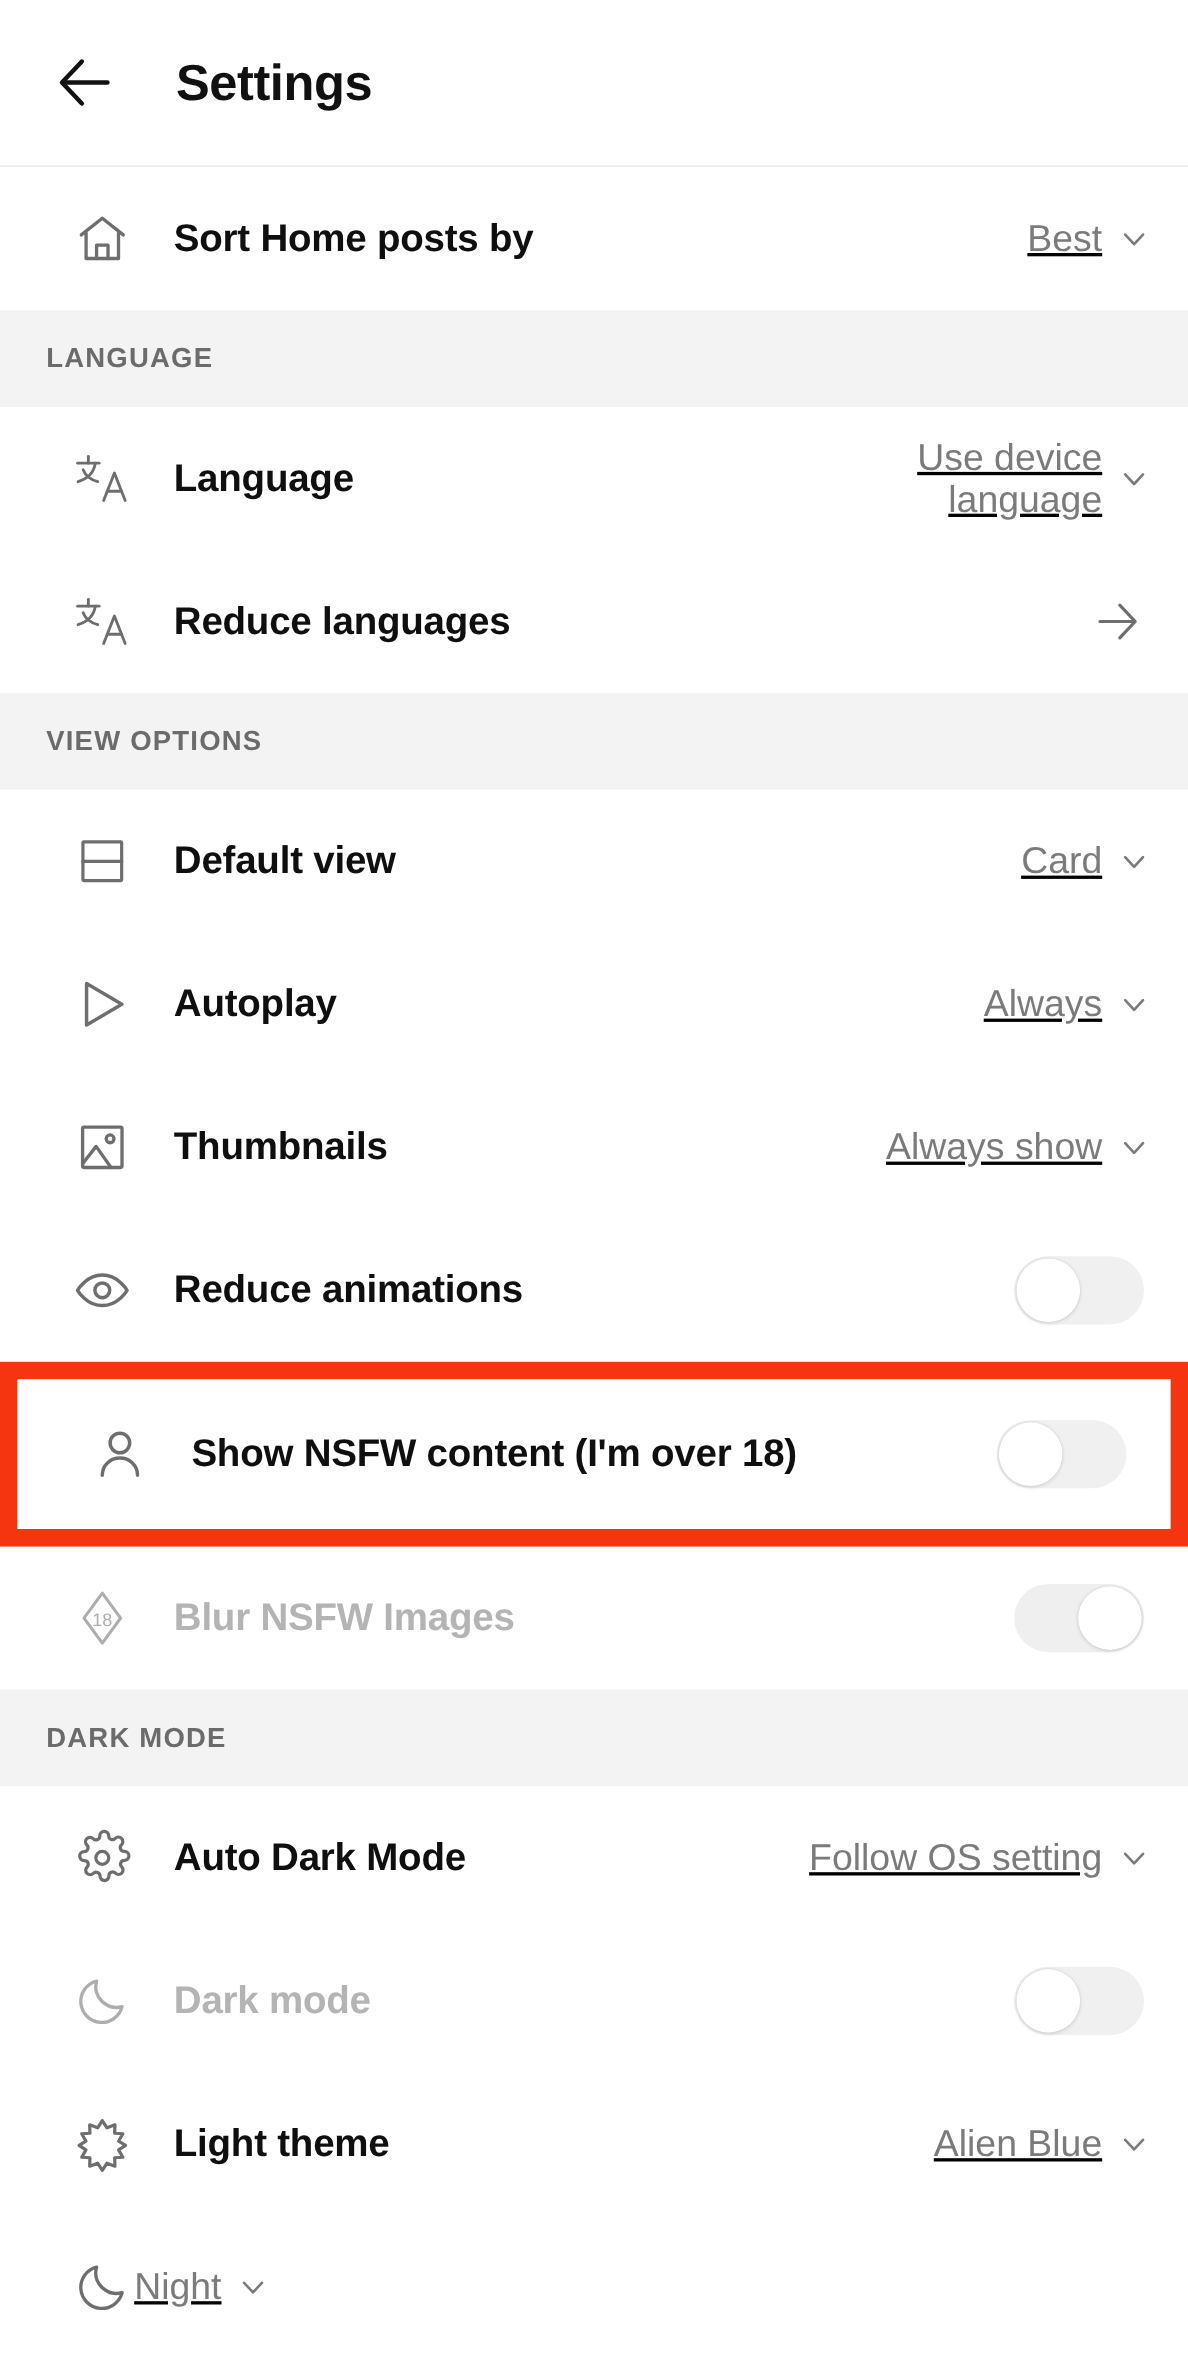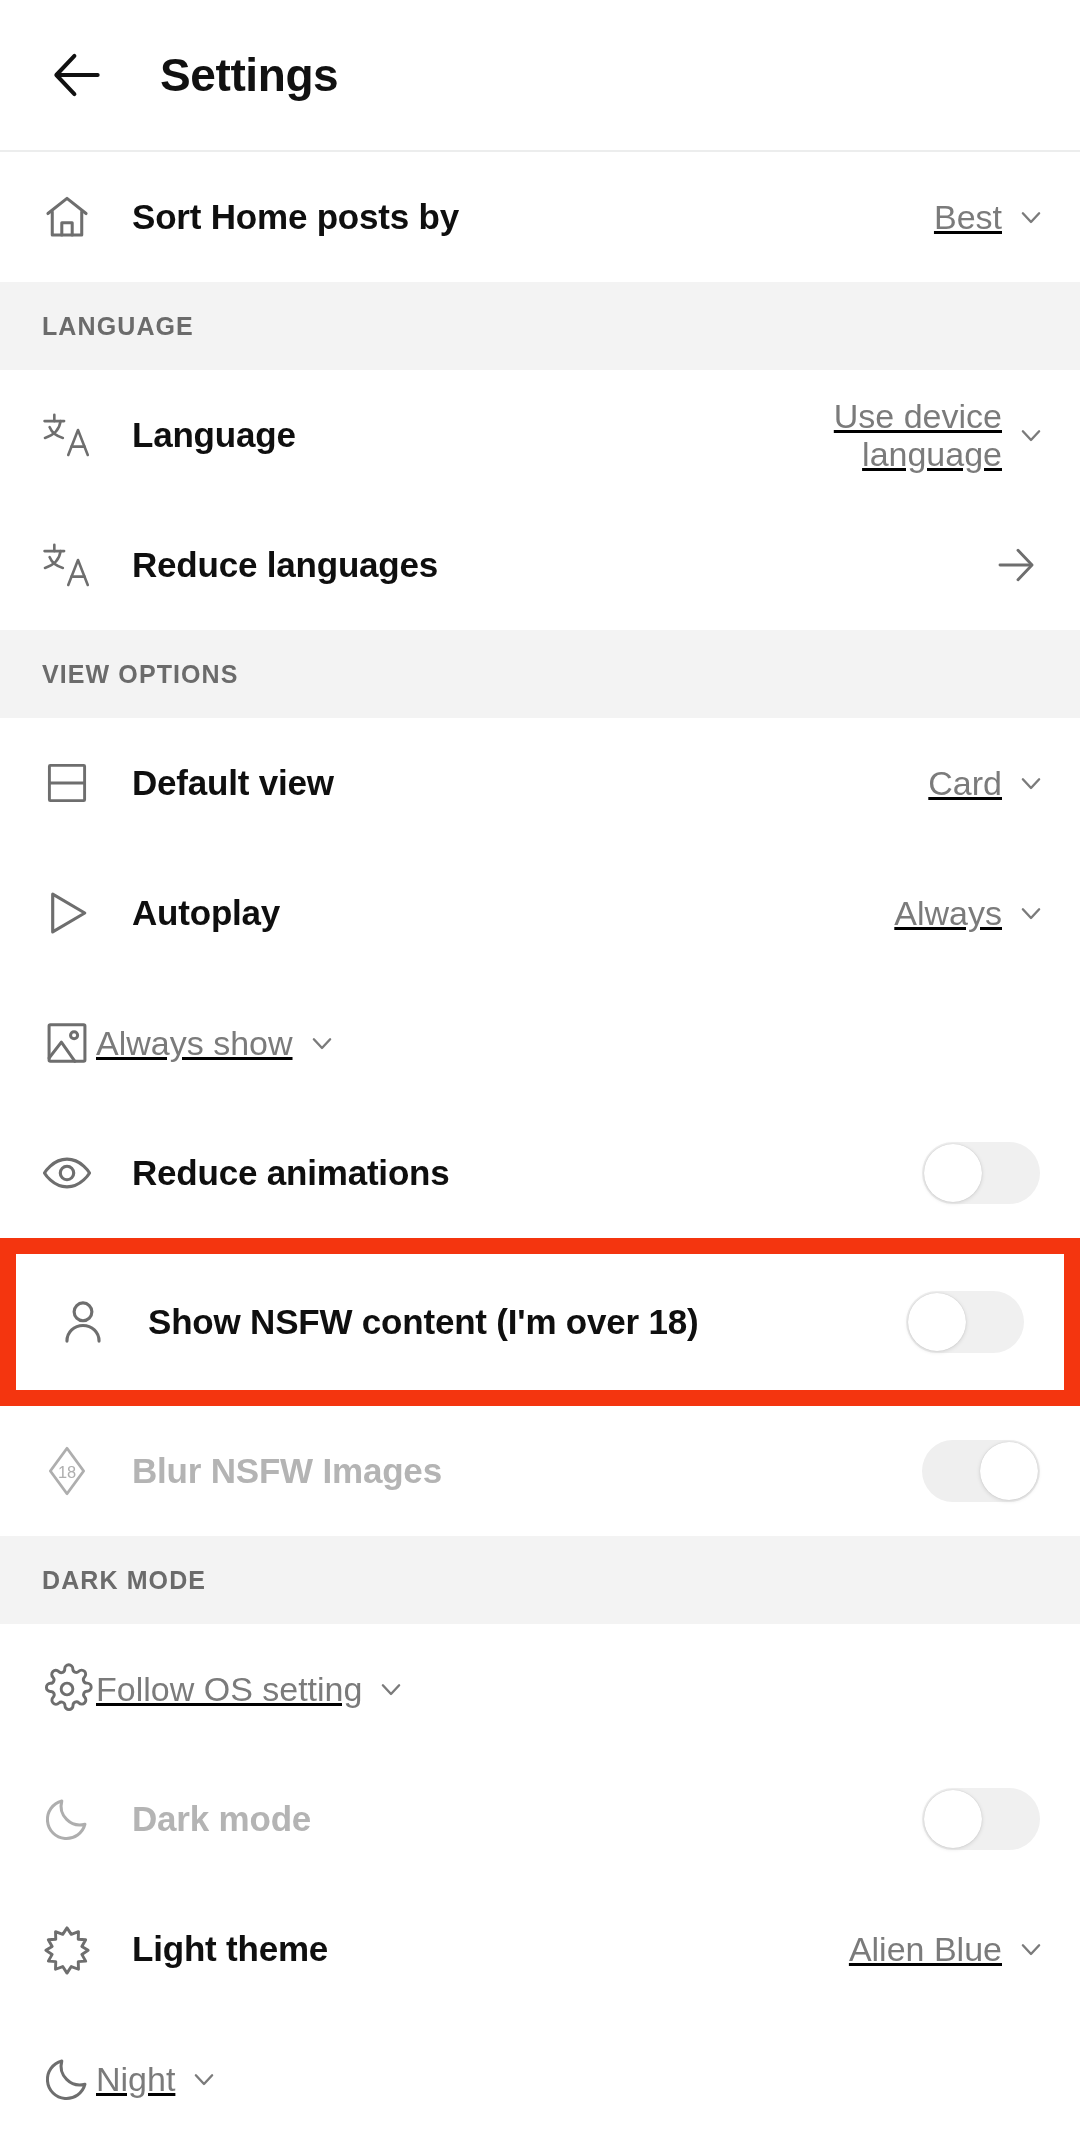--- a/index.html
+++ b/index.html
@@ -58,21 +58,21 @@
     font-weight: bold;
     letter-spacing: 1.1px;
     color: #6b6b6b;
   }
 
   
   .row {
     height: 130px;
     display: flex;
     align-items: center;
-    padding: 0 34px 0 38px;
+    padding: 0 34px 0 64px;
     box-sizing: border-box;
     background: #ffffff;
   }
   .row-icon {
     width: 58px;
     height: 58px;
     flex: 0 0 58px;
     display: flex;
     align-items: center;
     justify-content: center;
@@ -280,20 +280,21 @@
 </div>
 
 <div class="row">
   <span class="row-icon">
     <svg width="50" height="50" viewBox="0 0 24 24" fill="none" stroke="currentColor" stroke-width="1.45" stroke-linecap="round" stroke-linejoin="round">
       <rect x="3.4" y="3.2" width="17.2" height="17.6" rx="0.6"></rect>
       <circle cx="15.4" cy="8.3" r="1.7"></circle>
       <polyline points="3.4,19.2 9.3,11.6 15.8,20.8"></polyline>
     </svg>
   </span>
+  <span class="row-label">Thumbnails</span>
   <span class="value-wrap">
     <span class="row-value">Always show</span>
     <span class="chev">
       <svg width="30" height="30" viewBox="0 0 24 24" fill="none" stroke="currentColor" stroke-width="1.9" stroke-linecap="round" stroke-linejoin="round">
         <polyline points="5.5,9 12,16 18.5,9"></polyline>
       </svg>
     </span>
   </span>
 </div>
 
@@ -342,20 +343,21 @@
   <span class="label">DARK MODE</span>
 </div>
 
 <div class="row">
   <span class="row-icon">
     <svg width="54" height="54" viewBox="0 0 24 24" fill="none" stroke="currentColor" stroke-width="1.3" stroke-linecap="round" stroke-linejoin="round">
       <path d="M19.5 13.9a1.5 1.5 0 0 0 .3 1.65l.05.06a1.8 1.8 0 1 1-2.56 2.56l-.05-.06a1.5 1.5 0 0 0-1.66-.3 1.5 1.5 0 0 0-.9 1.37v.17a1.8 1.8 0 1 1-3.6 0v-.09a1.5 1.5 0 0 0-.98-1.37 1.5 1.5 0 0 0-1.65.3l-.06.06a1.8 1.8 0 1 1-2.56-2.56l.06-.06a1.5 1.5 0 0 0 .3-1.65 1.5 1.5 0 0 0-1.37-.9h-.17a1.8 1.8 0 1 1 0-3.6h.09a1.5 1.5 0 0 0 1.37-.98 1.5 1.5 0 0 0-.3-1.65l-.06-.06a1.8 1.8 0 1 1 2.56-2.56l.06.06a1.5 1.5 0 0 0 1.65.3h.07a1.5 1.5 0 0 0 .9-1.37v-.17a1.8 1.8 0 1 1 3.6 0v.09a1.5 1.5 0 0 0 .9 1.37 1.5 1.5 0 0 0 1.66-.3l.05-.06a1.8 1.8 0 1 1 2.56 2.56l-.06.06a1.5 1.5 0 0 0-.3 1.65v.07a1.5 1.5 0 0 0 1.38.9h.17a1.8 1.8 0 1 1 0 3.6h-.09a1.5 1.5 0 0 0-1.37.9Z"></path>
       <circle cx="12" cy="12" r="2.6"></circle>
     </svg>
   </span>
+  <span class="row-label">Auto Dark Mode</span>
   <span class="value-wrap">
     <span class="row-value">Follow OS setting</span>
     <span class="chev">
       <svg width="30" height="30" viewBox="0 0 24 24" fill="none" stroke="currentColor" stroke-width="1.9" stroke-linecap="round" stroke-linejoin="round">
         <polyline points="5.5,9 12,16 18.5,9"></polyline>
       </svg>
     </span>
   </span>
 </div>
 

